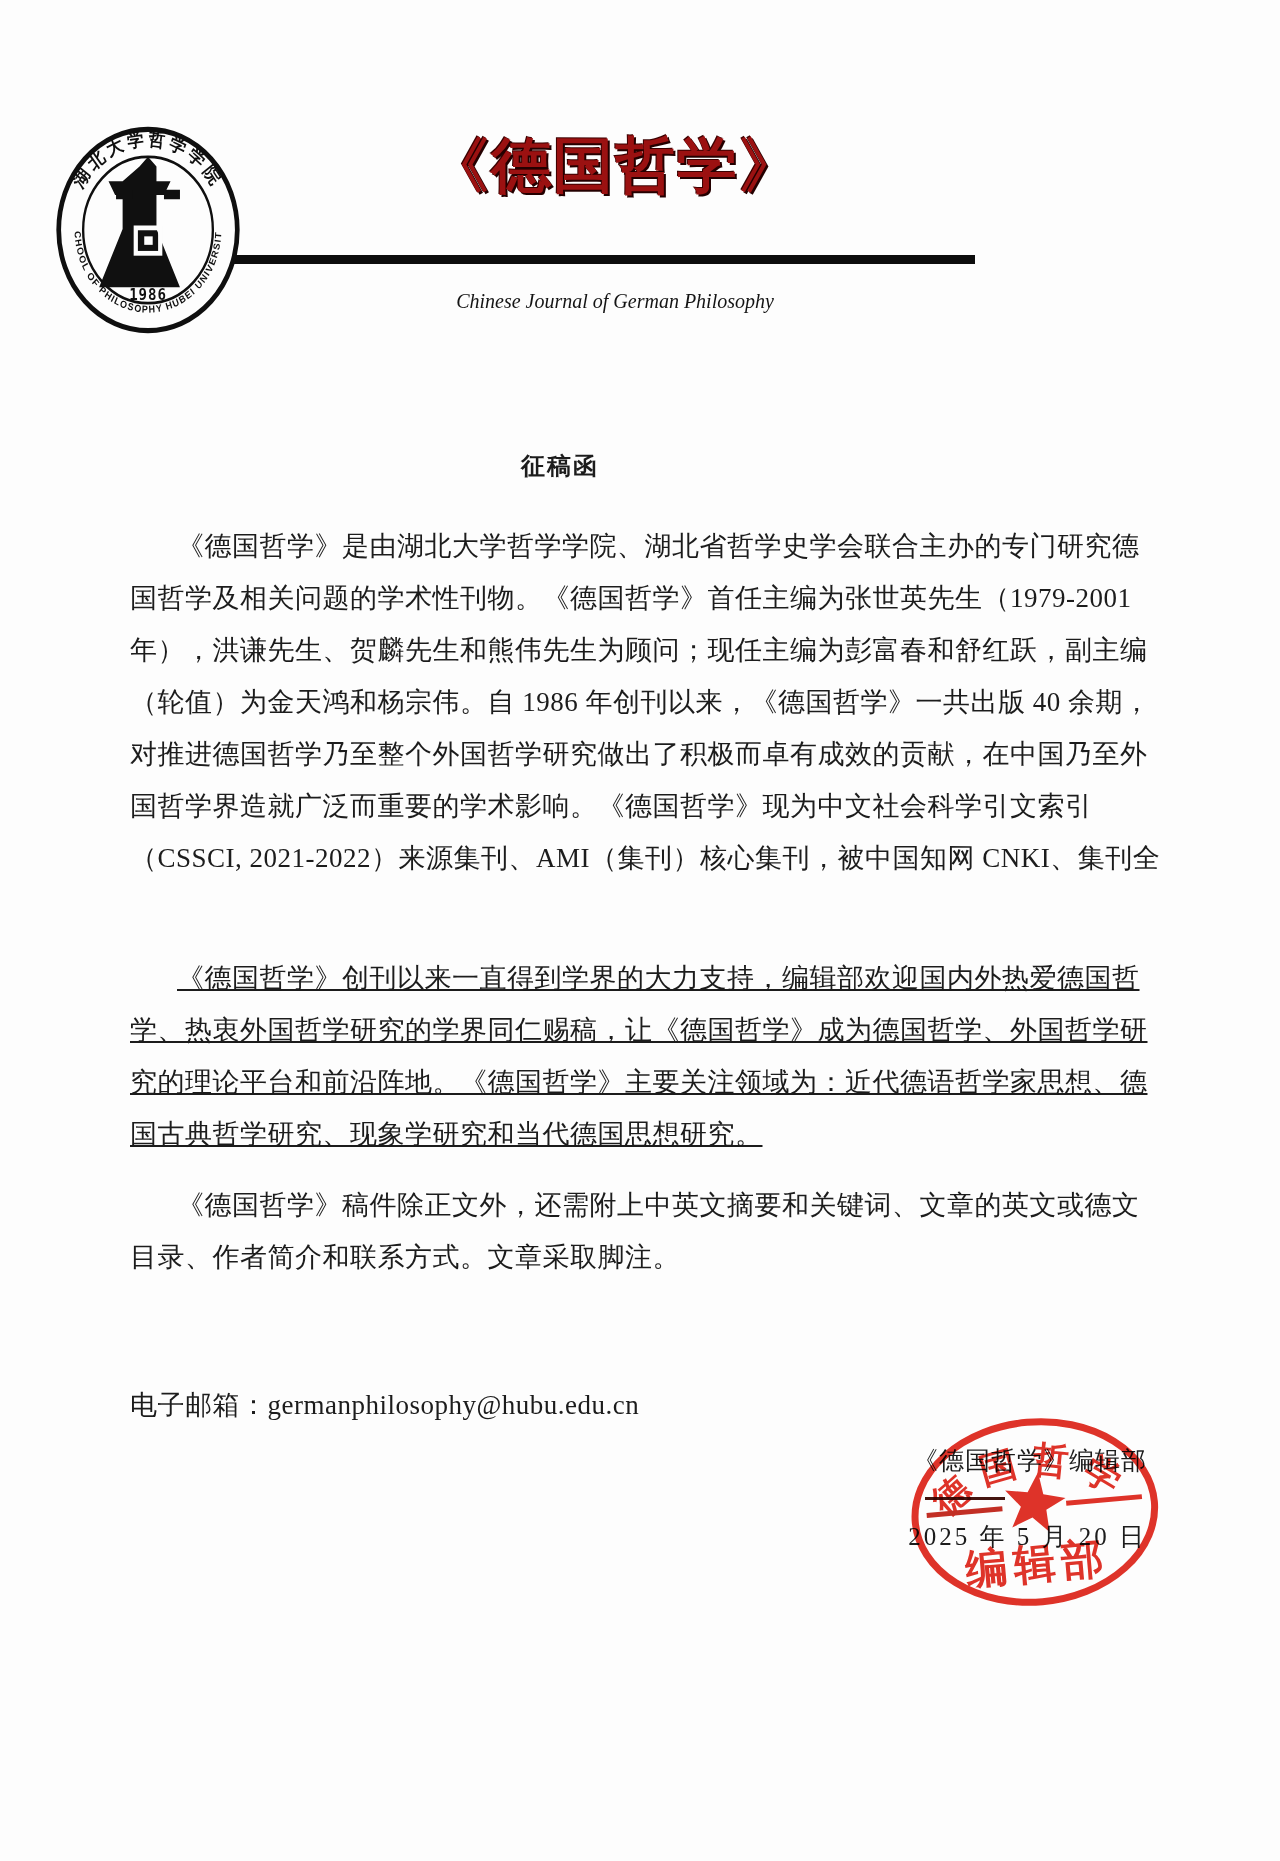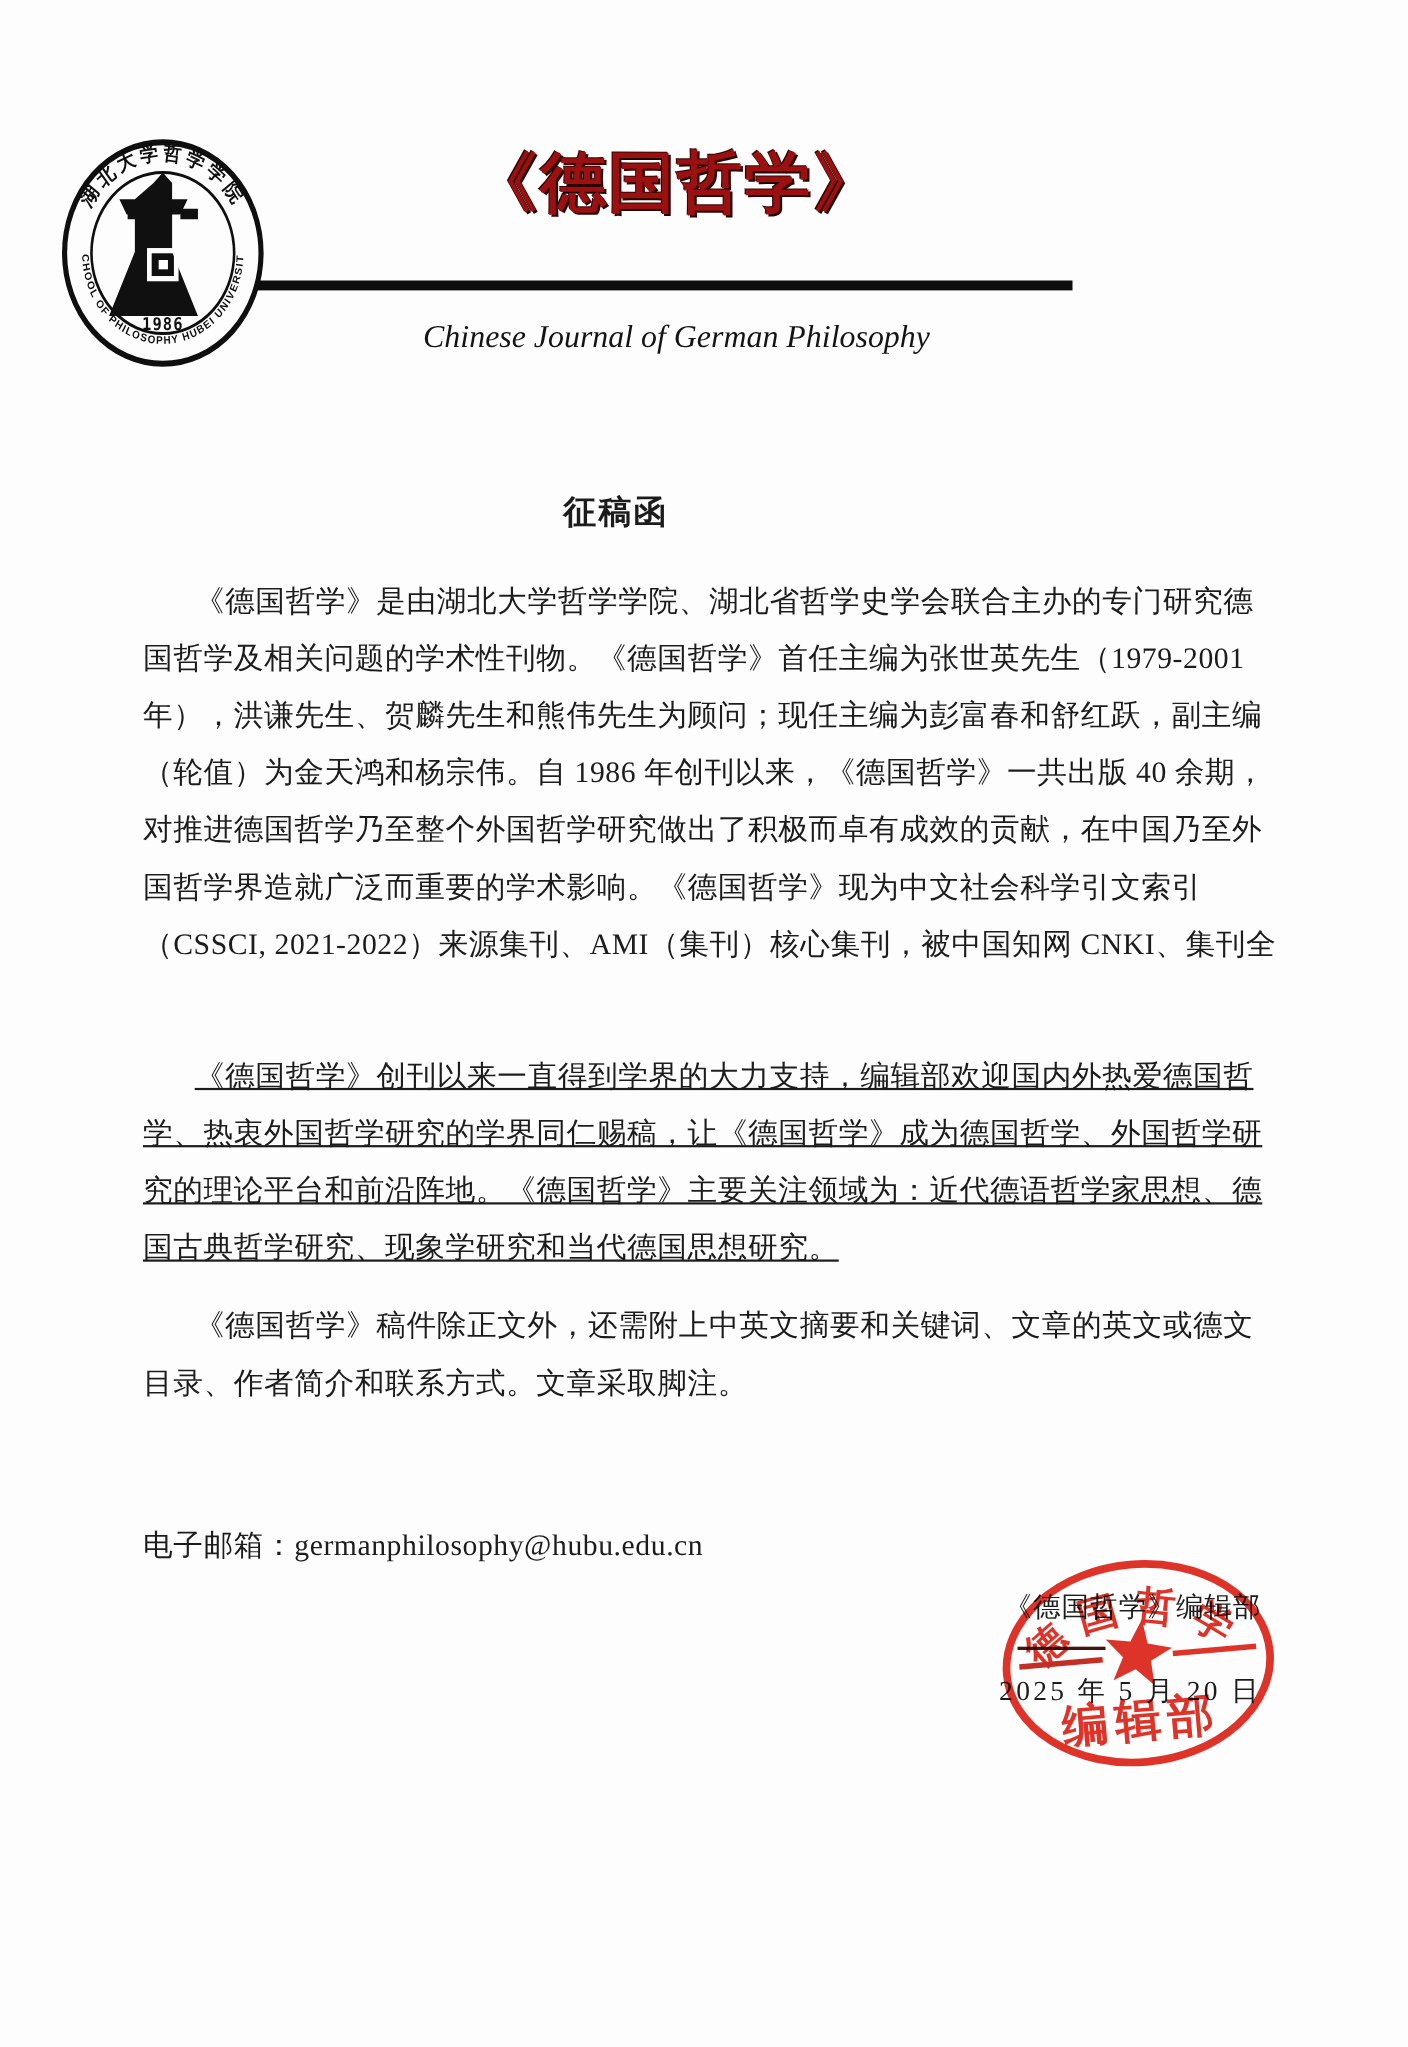--- a/index.html
+++ b/index.html
@@ -12,26 +12,26 @@
   .rule-bar{position:absolute;left:178px;top:255px;width:797px;height:9px;background:#0d0d0d;z-index:1;}
   .logo-wrap{position:absolute;left:54px;top:124px;width:188px;height:212px;z-index:2;}
   .journal-title{
     position:absolute;left:315px;top:126px;width:600px;height:70px;
     text-align:center;font-size:60px;font-weight:bold;letter-spacing:2px;
     color:#9b1111;text-shadow:2px 2px 0 #240000,-1px -1px 0 #3a0000;
     z-index:2;
   }
   .journal-subtitle{
     position:absolute;left:230px;top:290px;width:770px;height:36px;
-    text-align:center;font-style:italic;font-size:29px;color:#141414;
+    text-align:center;font-style:italic;font-size:20px;color:#141414;
   }
   
   .doc-heading{
     position:absolute;left:130px;top:440px;width:860px;height:52px;
-    line-height:52px;text-align:center;font-size:30px;font-weight:bold;letter-spacing:2px;
+    line-height:52px;text-align:center;font-size:24px;font-weight:bold;letter-spacing:2px;
   }
   .para{position:absolute;left:130px;width:870px;font-size:27px;}
   .line{height:52px;line-height:52px;white-space:nowrap;letter-spacing:0.5px;}
   .indent{padding-left:47px;}
   .p1{top:520px;} .p2{top:952px;text-decoration:underline;} .p3{top:1179px;} .p4{top:1304px;} .p5{top:1379px;}
   
   .sig-name{
     position:absolute;right:133px;top:1444px;width:500px;height:46px;
     text-align:right;font-size:25px;letter-spacing:1px;z-index:2;
   }

